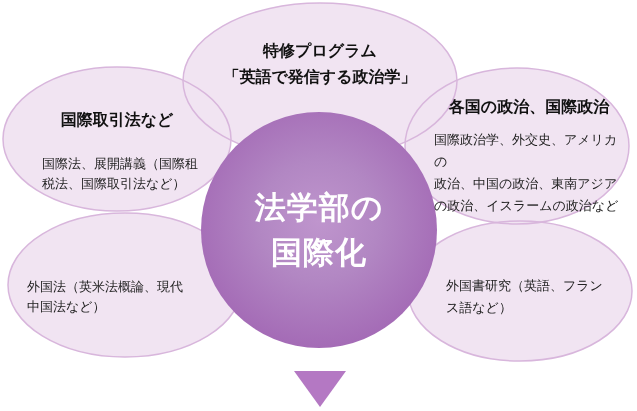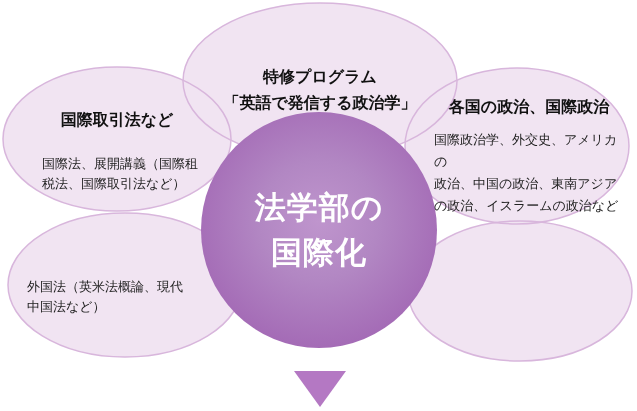--- a/index.html
+++ b/index.html
@@ -92,32 +92,34 @@
       <ellipse cx="125" cy="285" rx="117" ry="72"></ellipse>
       <ellipse cx="517" cy="146" rx="112" ry="78"></ellipse>
       <ellipse cx="520" cy="291" rx="112" ry="70"></ellipse>
     </g>
 
     <circle cx="319" cy="230" r="118" fill="url(#circleGrad)"></circle>
 
     <polygon points="294,371 346,371 320,407" fill="#b478c3"></polygon>
   </svg>
 
-  <div class="txt top-title" style="left:175px; top:64px; width:290px;">特修プログラム
+  <div class="txt top-title" style="left:175px; top:38px; width:290px;">特修プログラム
 「英語で発信する政治学」</div>
 
   <div class="txt bubble-title" style="left:37px; top:110px; width:160px;">国際取引法など</div>
   <div class="txt bubble-body" style="left:42px; top:137px; width:180px; line-height:20px;margin-top:17px;">国際法、展開講義（国際租
 税法、国際取引法など）</div>
 
   <div class="txt bubble-body" style="left:27px; top:277px; width:180px; line-height:20px;">外国法（英米法概論、現代
 中国法など）</div>
 
   <div class="txt bubble-body" style="left:434px; top:129px; width:196px; line-height:22px;">国際政治学、外交史、アメリカの
 政治、中国の政治、東南アジア
 の政治、イスラームの政治など</div>
   <div class="txt bubble-title" style="left:427px; top:97px; width:204px;">各国の政治、国際政治</div>
 
+  <div class="txt bubble-body" style="left:446px; top:275px; width:165px; line-height:22px;">外国書研究（英語、フラン
+ス語など）</div>
 
   <div class="center-label">法学部の
 国際化</div>
 
 </div>
 
 </body></html>

